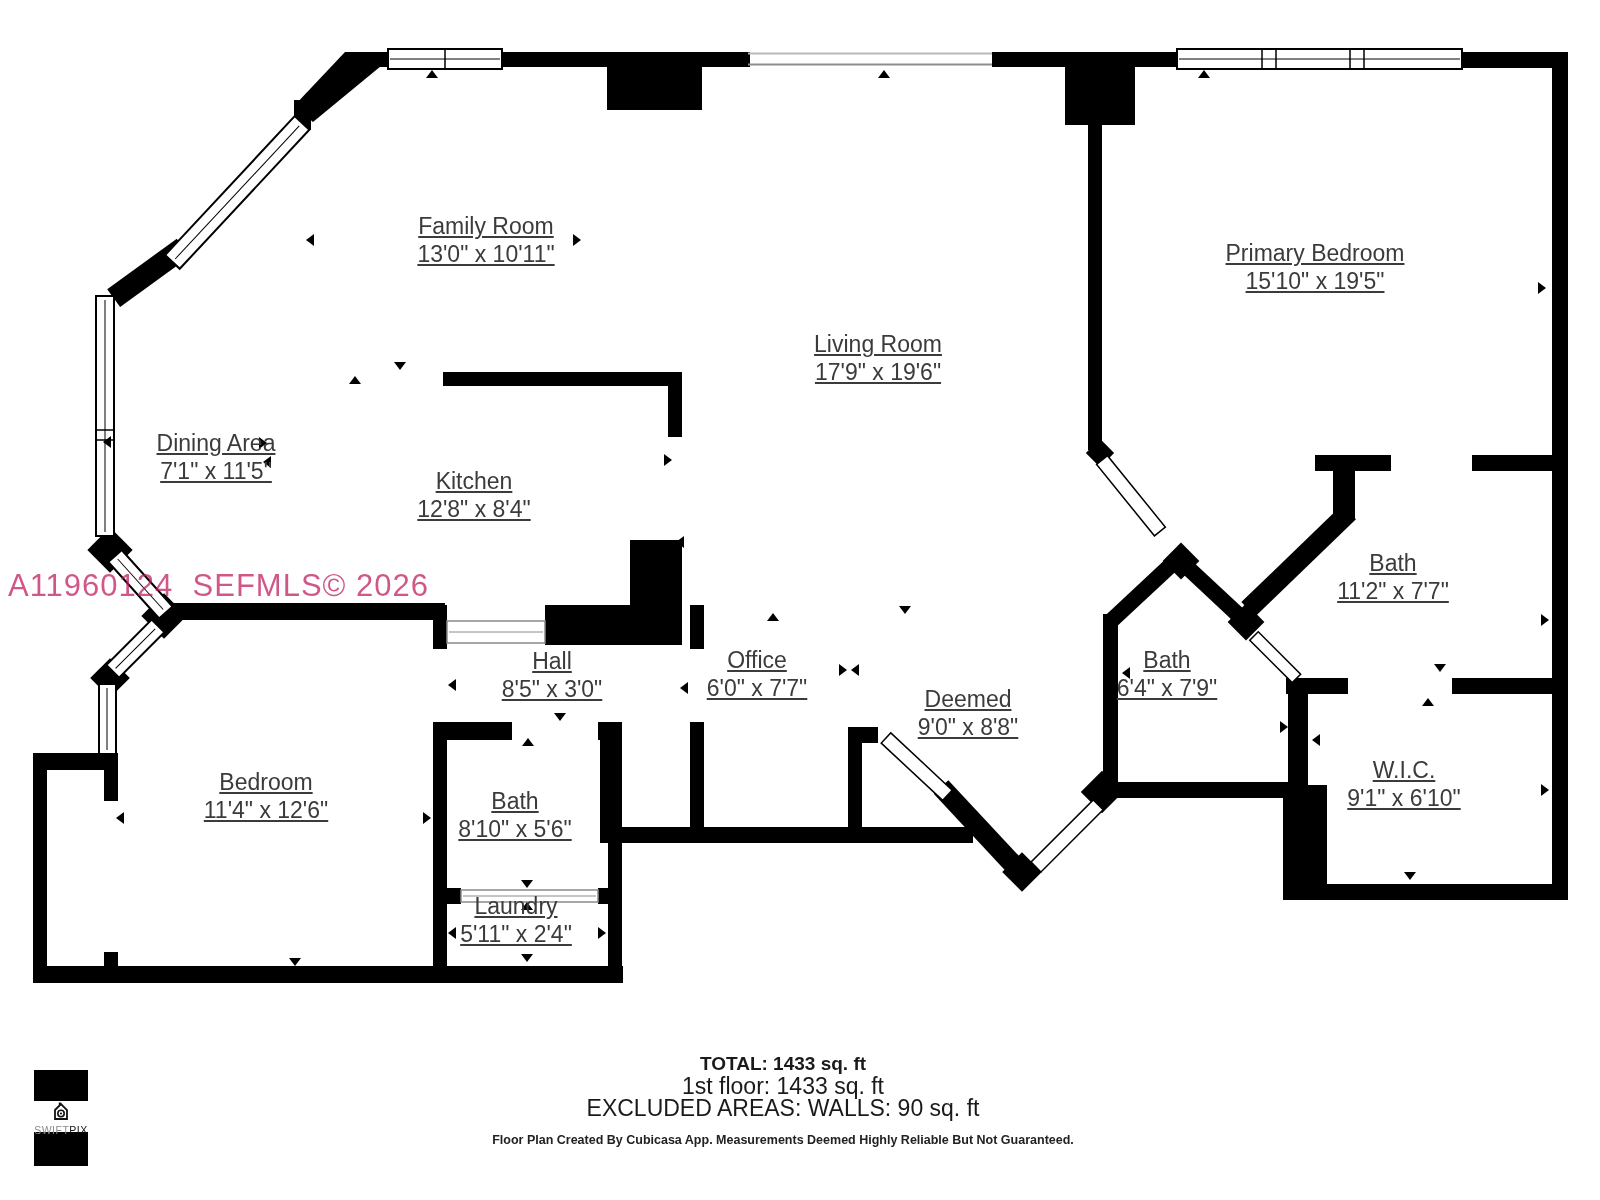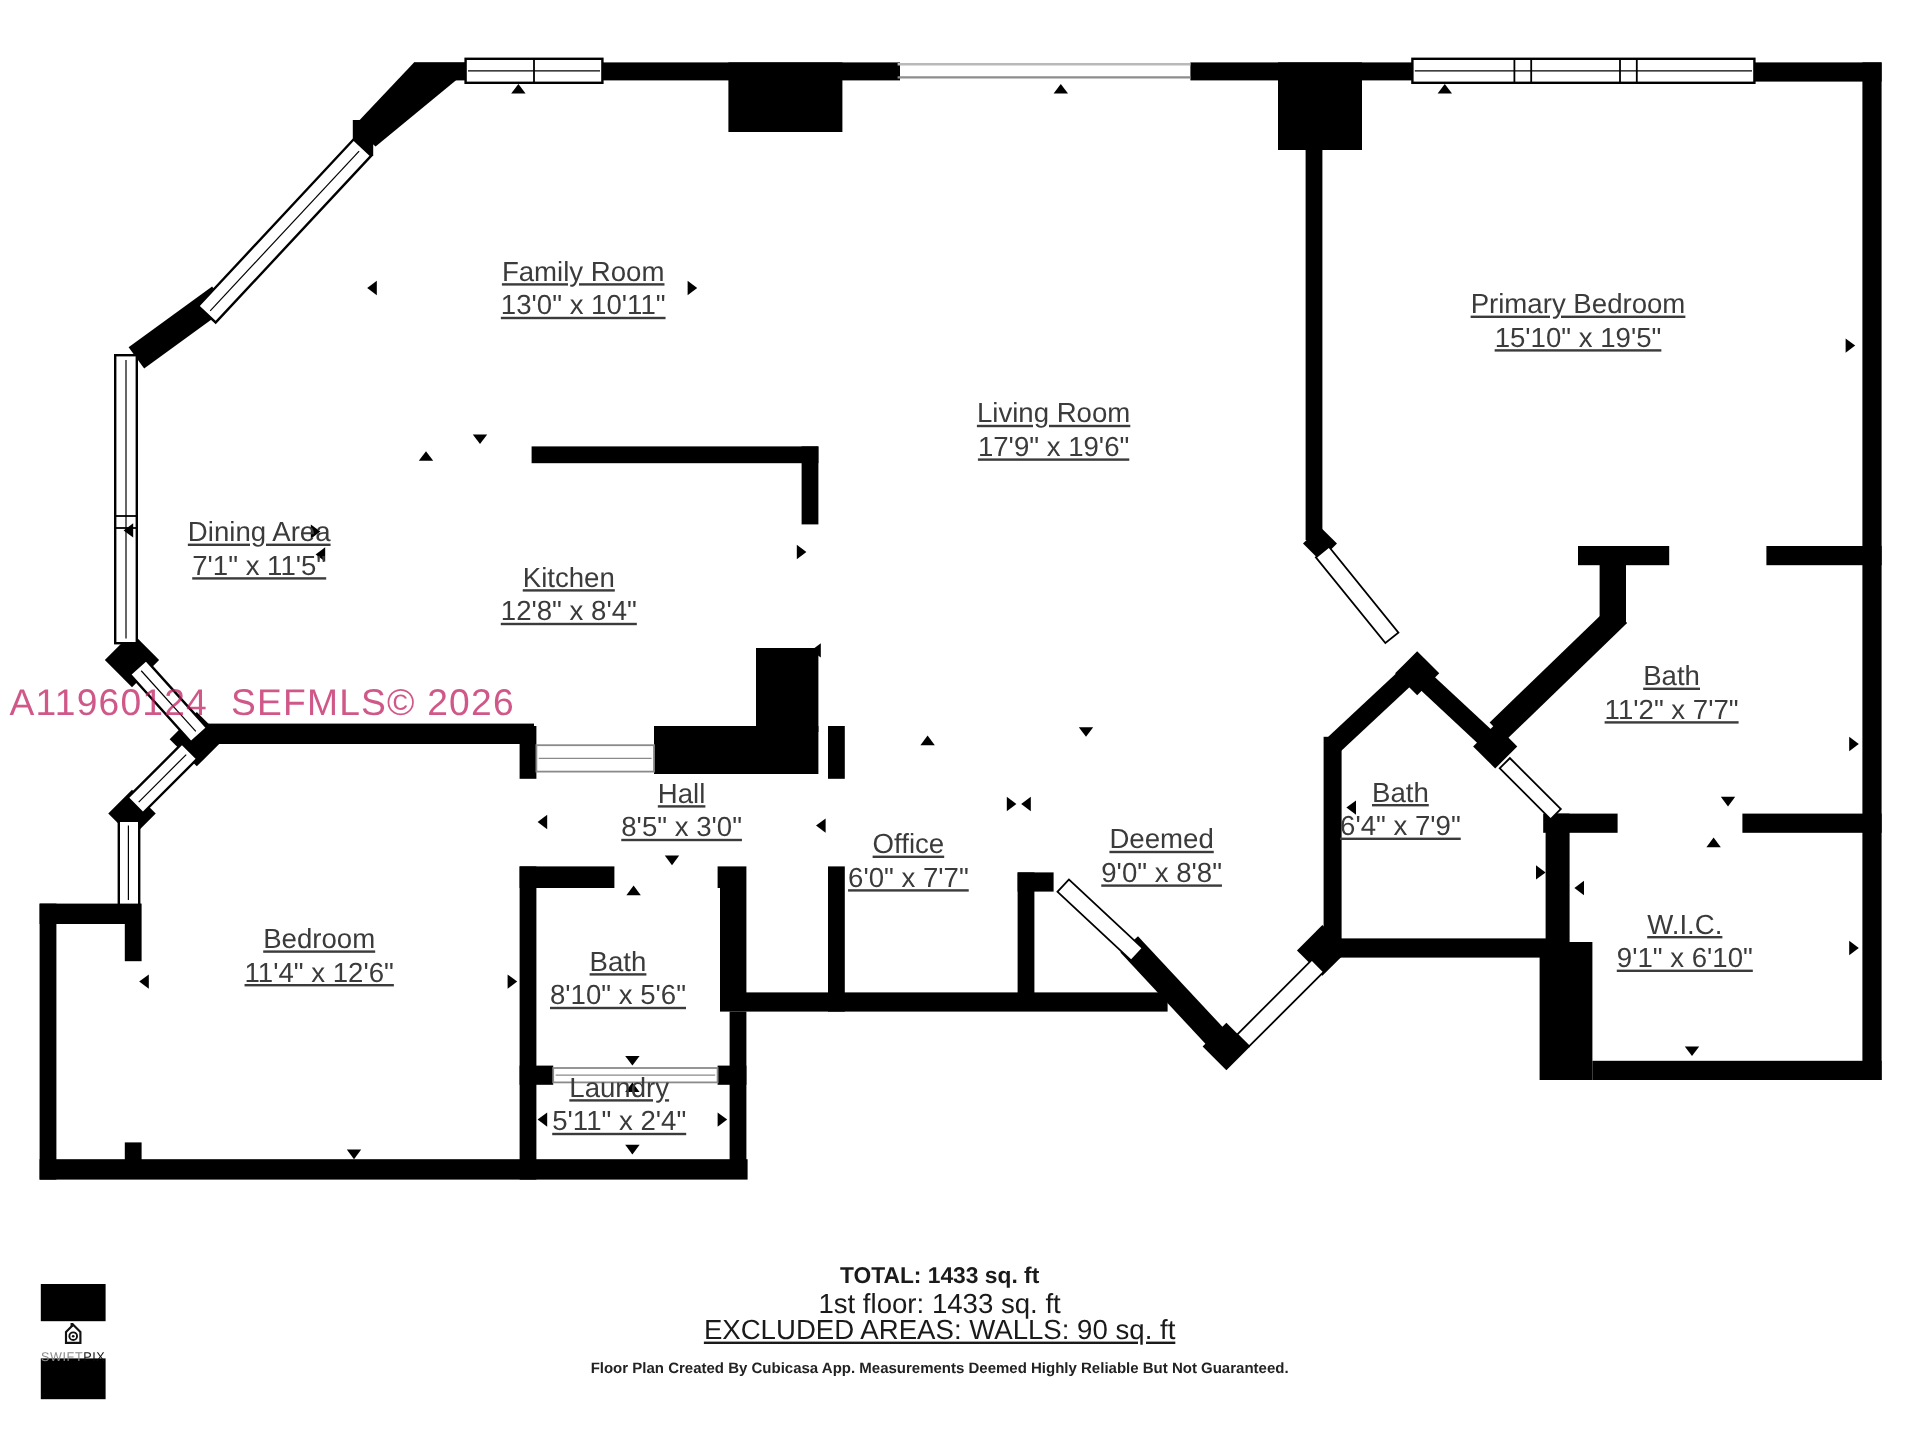--- a/index.html
+++ b/index.html
@@ -7,21 +7,21 @@
           font-family:"Liberation Sans", sans-serif;}
   .plan-svg{position:absolute;left:0;top:0;z-index:1;}
   .room-label{position:absolute;z-index:2;transform:translate(-50%,-50%);text-align:center;
               color:#3b3b3b;font-size:23px;line-height:28px;white-space:nowrap;text-decoration:underline;}
   .watermark{position:absolute;left:8px;top:568px;z-index:3;font-size:31px;color:#be185d;
              opacity:.72;letter-spacing:1px;white-space:pre;}
   .footer{position:absolute;left:783px;top:1052px;transform:translateX(-50%);z-index:2;
           text-align:center;color:#1a1a1a;white-space:nowrap;}
   .footer .l1{font-size:19px;font-weight:bold;line-height:23px;}
   .footer .l2,.footer .l3{font-size:23px;line-height:22px;}
-  .footer .l3{margin-bottom:14px;text-decoration:underline;}
+  .footer .l3{margin-bottom:14px;}
   .footer .l4{font-size:12.5px;font-weight:bold;color:#222;}
   .logo{position:absolute;left:34px;top:1070px;width:54px;z-index:2;text-align:center;}
   .logo .block{width:54px;height:31px;background:#000;}
   .logo .block.b2{height:34px;}
   .logo .mid{position:relative;height:31px;}
   .logo .brand{font-size:10.5px;font-weight:normal;letter-spacing:.5px;line-height:11px;}
   .logo .brand .sw{color:#8a8a8a;}
   .logo .brand .px{color:#111;}
 </style>
 </head>
@@ -234,25 +234,25 @@
     <div>6'4" x 7'9"</div>
   </div>
   <div class="room-label" style="left:1404px;top:784px">
     <div>W.I.C.</div>
     <div>9'1" x 6'10"</div>
   </div>
   <div class="room-label" style="left:968px;top:713px">
     <div>Deemed</div>
     <div>9'0" x 8'8"</div>
   </div>
-  <div class="room-label" style="left:757px;top:717px">
+  <div class="room-label" style="left:757px;top:674px">
     <div>Office</div>
     <div>6'0" x 7'7"</div>
   </div>
-  <div class="room-label" style="left:568px;top:675px">
+  <div class="room-label" style="left:552px;top:675px">
     <div>Hall</div>
     <div>8'5" x 3'0"</div>
   </div>
   <div class="room-label" style="left:266px;top:796px">
     <div>Bedroom</div>
     <div>11'4" x 12'6"</div>
   </div>
   <div class="room-label" style="left:515px;top:815px">
     <div>Bath</div>
     <div>8'10" x 5'6"</div>

